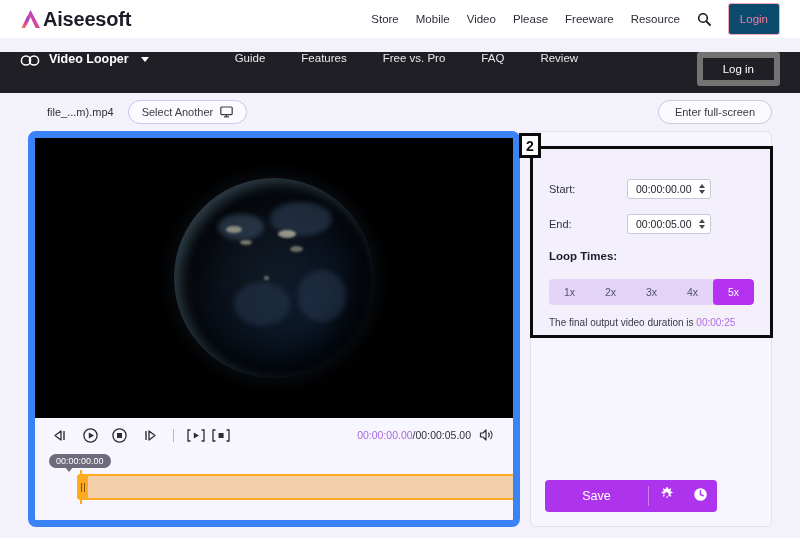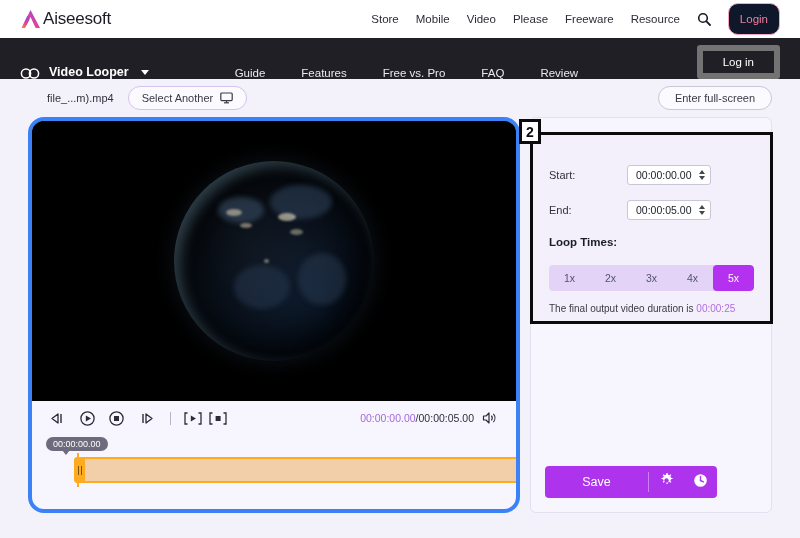--- a/index.html
+++ b/index.html
@@ -12,34 +12,34 @@
   .page { position: relative; width: 800px; height: 538px; background: #f3f1f9; }
 
   
   .topbar {
     height: 38px; background: #ffffff;
     display: flex; align-items: center;
     padding: 0 20px;
   }
   .logo { display: flex; align-items: center; gap: 1px; }
   .logo-mark { width: 22px; height: 20px; position: relative; }
-  .logo-text { font-size: 17px; font-weight: 400; color: #1c1c28; letter-spacing: -0.2px; }
+  .logo-text { font-size: 20px; font-weight: 700; color: #1c1c28; letter-spacing: -0.2px; }
   .top-nav { margin-left: auto; display: flex; align-items: center; gap: 17px; }
   .top-nav-item { font-size: 11.5px; color: #2c2c38; cursor: pointer; }
   .search-ico { width: 14px; height: 14px; cursor: pointer; }
   .login-btn {
-    border: 1px solid #f4a7bd; border-radius: 10px;
+    border: 1px solid #f4a7bd; border-radius: 3px;
     color: #ef7e9e; font-size: 11.5px;
-    padding: 9px 11px; cursor: pointer; background: #0f172a;
+    padding: 9px 11px; cursor: pointer; background: #0c4a6e;
   }
 
   
   .navbar {
     height: 41px; background: #1f1f25;
-    display: flex; align-items: flex-end; padding: 0 20px;
+    display: flex; align-items: flex-start; padding: 0 20px; margin-top: 14px;
   }
   .brand { display: flex; align-items: center; gap: 9px; cursor: pointer; }
   .infinity-ico { width: 20px; height: 13px; }
   .brand-name { color: #ffffff; font-size: 12.5px; font-weight: 600; }
   .caret { width: 0; height: 0; border-left: 4px solid transparent; border-right: 4px solid transparent; border-top: 5px solid #ffffff; margin-left: 3px;}
   .nav-center { display: flex; align-items: center; gap: 36px; margin-left: 86px; }
   .nav-link { color: #e8e8ec; font-size: 11.5px; cursor: pointer; }
   .nav-right { margin-left: auto; display: flex; align-items: center; gap: 11px; }
   .login2-btn {
     border: 6px solid #737373; border-radius: 3px; background: transparent;
@@ -72,21 +72,21 @@
     background: #fbfaff; color: #3a3a46; font-size: 11px;
     padding: 5px 16px; cursor: pointer;
   }
 
   
   .content { display: flex; padding: 0 28px; gap: 10px; }
 
   
   .left-card {
     width: 492px; background: #f7f5fd;
-    border: 4px solid #3b82f6; border-radius: 16px;
+    border: 7px solid #3b82f6; border-radius: 8px;
     overflow: hidden; position: relative;
   }
   .video-stage {
     height: 280px; background: #000000;
     position: relative; overflow: hidden;
   }
   .space { position: absolute; inset: 0; background: #000; }
   .earth {
     position: absolute; left: 50%; top: 50%;
     transform: translate(-50%, -50%);

